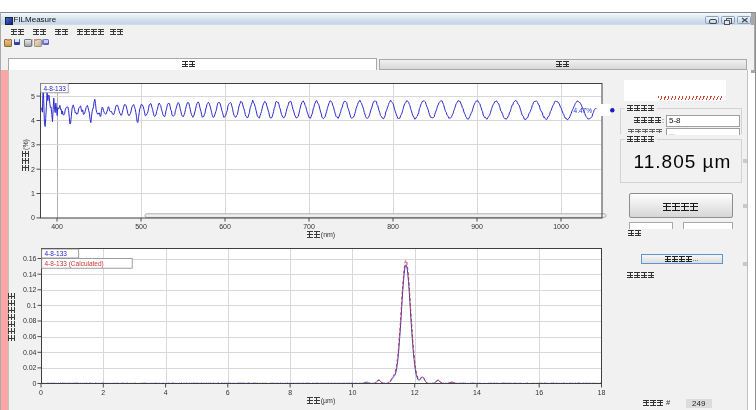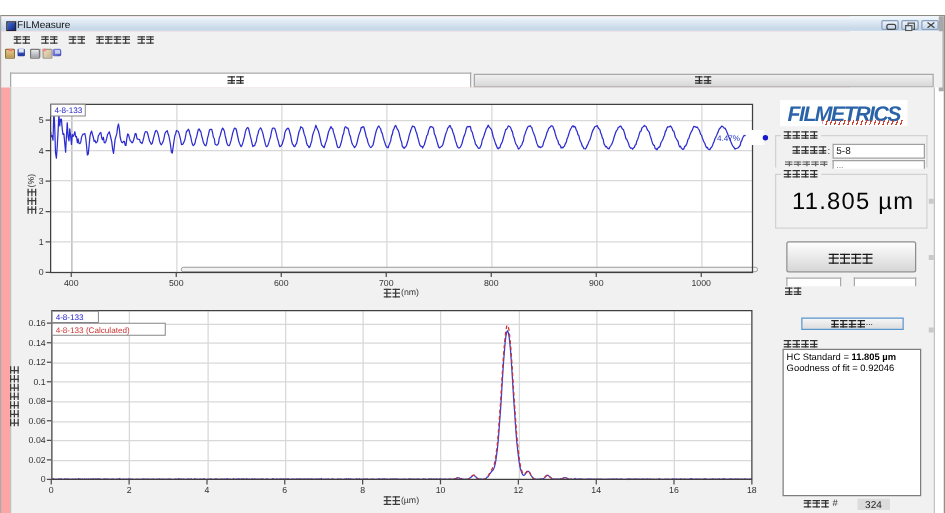--- a/index.html
+++ b/index.html
@@ -226,21 +226,20 @@
       <i class="z" style="width:6px;height:7px;color:#3c3c3c;margin-right:1px;"></i>
       <i class="z" style="width:6px;height:7px;color:#3c3c3c;margin-right:1px;"></i>
       <i class="z" style="width:6px;height:7px;color:#3c3c3c;margin-right:1px;"></i>
       <i class="z" style="width:6px;height:7px;color:#3c3c3c;margin-right:1px;"></i>
       <i class="z" style="width:6px;height:7px;color:#3c3c3c;margin-right:1px;"></i>
       <i class="z" style="width:6px;height:7px;color:#3c3c3c;margin-right:1px;"></i>
       <i class="z" style="width:6px;height:7px;color:#3c3c3c;margin-right:1px;"></i>
     </div>
 
  <div class="ab" style="left:624px;top:68px;width:102px;height:21px;background:#fff"></div>
- <div class="ab" style="left:624px;top:70px;width:102px;height:19px;overflow:hidden;text-align:center;font-style:italic;font-weight:bold;font-size:17px;color:#2a63a8;letter-spacing:-1.2px">FILMETRICS</div>
  <div class="ab" style="left:658px;top:83.8px;width:65px;height:4.4px;background:repeating-linear-gradient(110deg,#cc4433 0 1px,rgba(0,0,0,0) 1px 3.3px)"></div>
 
  <div class="gb" style="left:620px;top:96px;width:120px;height:25px;border-bottom:none"></div>
  <div class="glg fx" style="left:625px;top:92.5px;height:7px">
       <i class="z" style="width:6px;height:6px;color:#333;margin-right:1px;"></i>
       <i class="z" style="width:6px;height:6px;color:#333;margin-right:1px;"></i>
       <i class="z" style="width:6px;height:6px;color:#333;margin-right:1px;"></i>
       <i class="z" style="width:6px;height:6px;color:#333;margin-right:1px;"></i>
     </div>
  <div class="ab fx" style="left:634px;top:104.5px;height:7px">
@@ -293,26 +292,25 @@
       <i class="z" style="width:6px;height:6px;color:#222;margin-right:1px;"></i>
       <span style="font-size:7px;color:#222">...</span>
     </div>
 
  <div class="ab fx" style="left:627px;top:259.5px;height:7px">
       <i class="z" style="width:6px;height:6px;color:#333;margin-right:1px;"></i>
       <i class="z" style="width:6px;height:6px;color:#333;margin-right:1px;"></i>
       <i class="z" style="width:6px;height:6px;color:#333;margin-right:1px;"></i>
       <i class="z" style="width:6px;height:6px;color:#333;margin-right:1px;"></i>
     </div>
- <div class="ab" style="left:626.3px;top:267px;width:110.7px;height:118px;background:#fff;border:1px solid #7d7d7d;box-sizing:border-box;font-size:7.5px;color:#000;line-height:9px;padding:1px 0 0 2px">HC Standard = <b>11.805 µm</b><br>Goodness of fit = 0.92046</div>
 
  <div class="ab fx" style="left:643px;top:387px;height:7px">
       <i class="z" style="width:6px;height:6px;color:#333;margin-right:1px;"></i>
       <i class="z" style="width:6px;height:6px;color:#333;margin-right:1px;"></i>
       <i class="z" style="width:6px;height:6px;color:#333;margin-right:1px;"></i>
       <span style="font-size:7.5px;color:#333">&nbsp;#</span>
     </div>
- <div class="ab" style="left:686px;top:386.5px;width:25.5px;height:9.5px;background:#dcdcdc;text-align:center;font-size:8px;color:#222;line-height:9.5px">324</div>
+ <div class="ab" style="left:686px;top:386.5px;width:25.5px;height:9.5px;background:#dcdcdc;text-align:center;font-size:8px;color:#222;line-height:9.5px">249</div>
  <div class="ab" style="left:620px;top:399px;width:121px;height:1px;background:#d4d4d4"></div>
 
  <div class="ab" style="left:743px;top:147px;width:3.5px;height:3.5px;background:#c9c9c9"></div>
  <div class="ab" style="left:743px;top:192px;width:3.5px;height:3.5px;background:#c9c9c9"></div>
  <div class="ab" style="left:743px;top:250px;width:3.5px;height:3.5px;background:#c9c9c9"></div>
 </div>
 </body></html>

